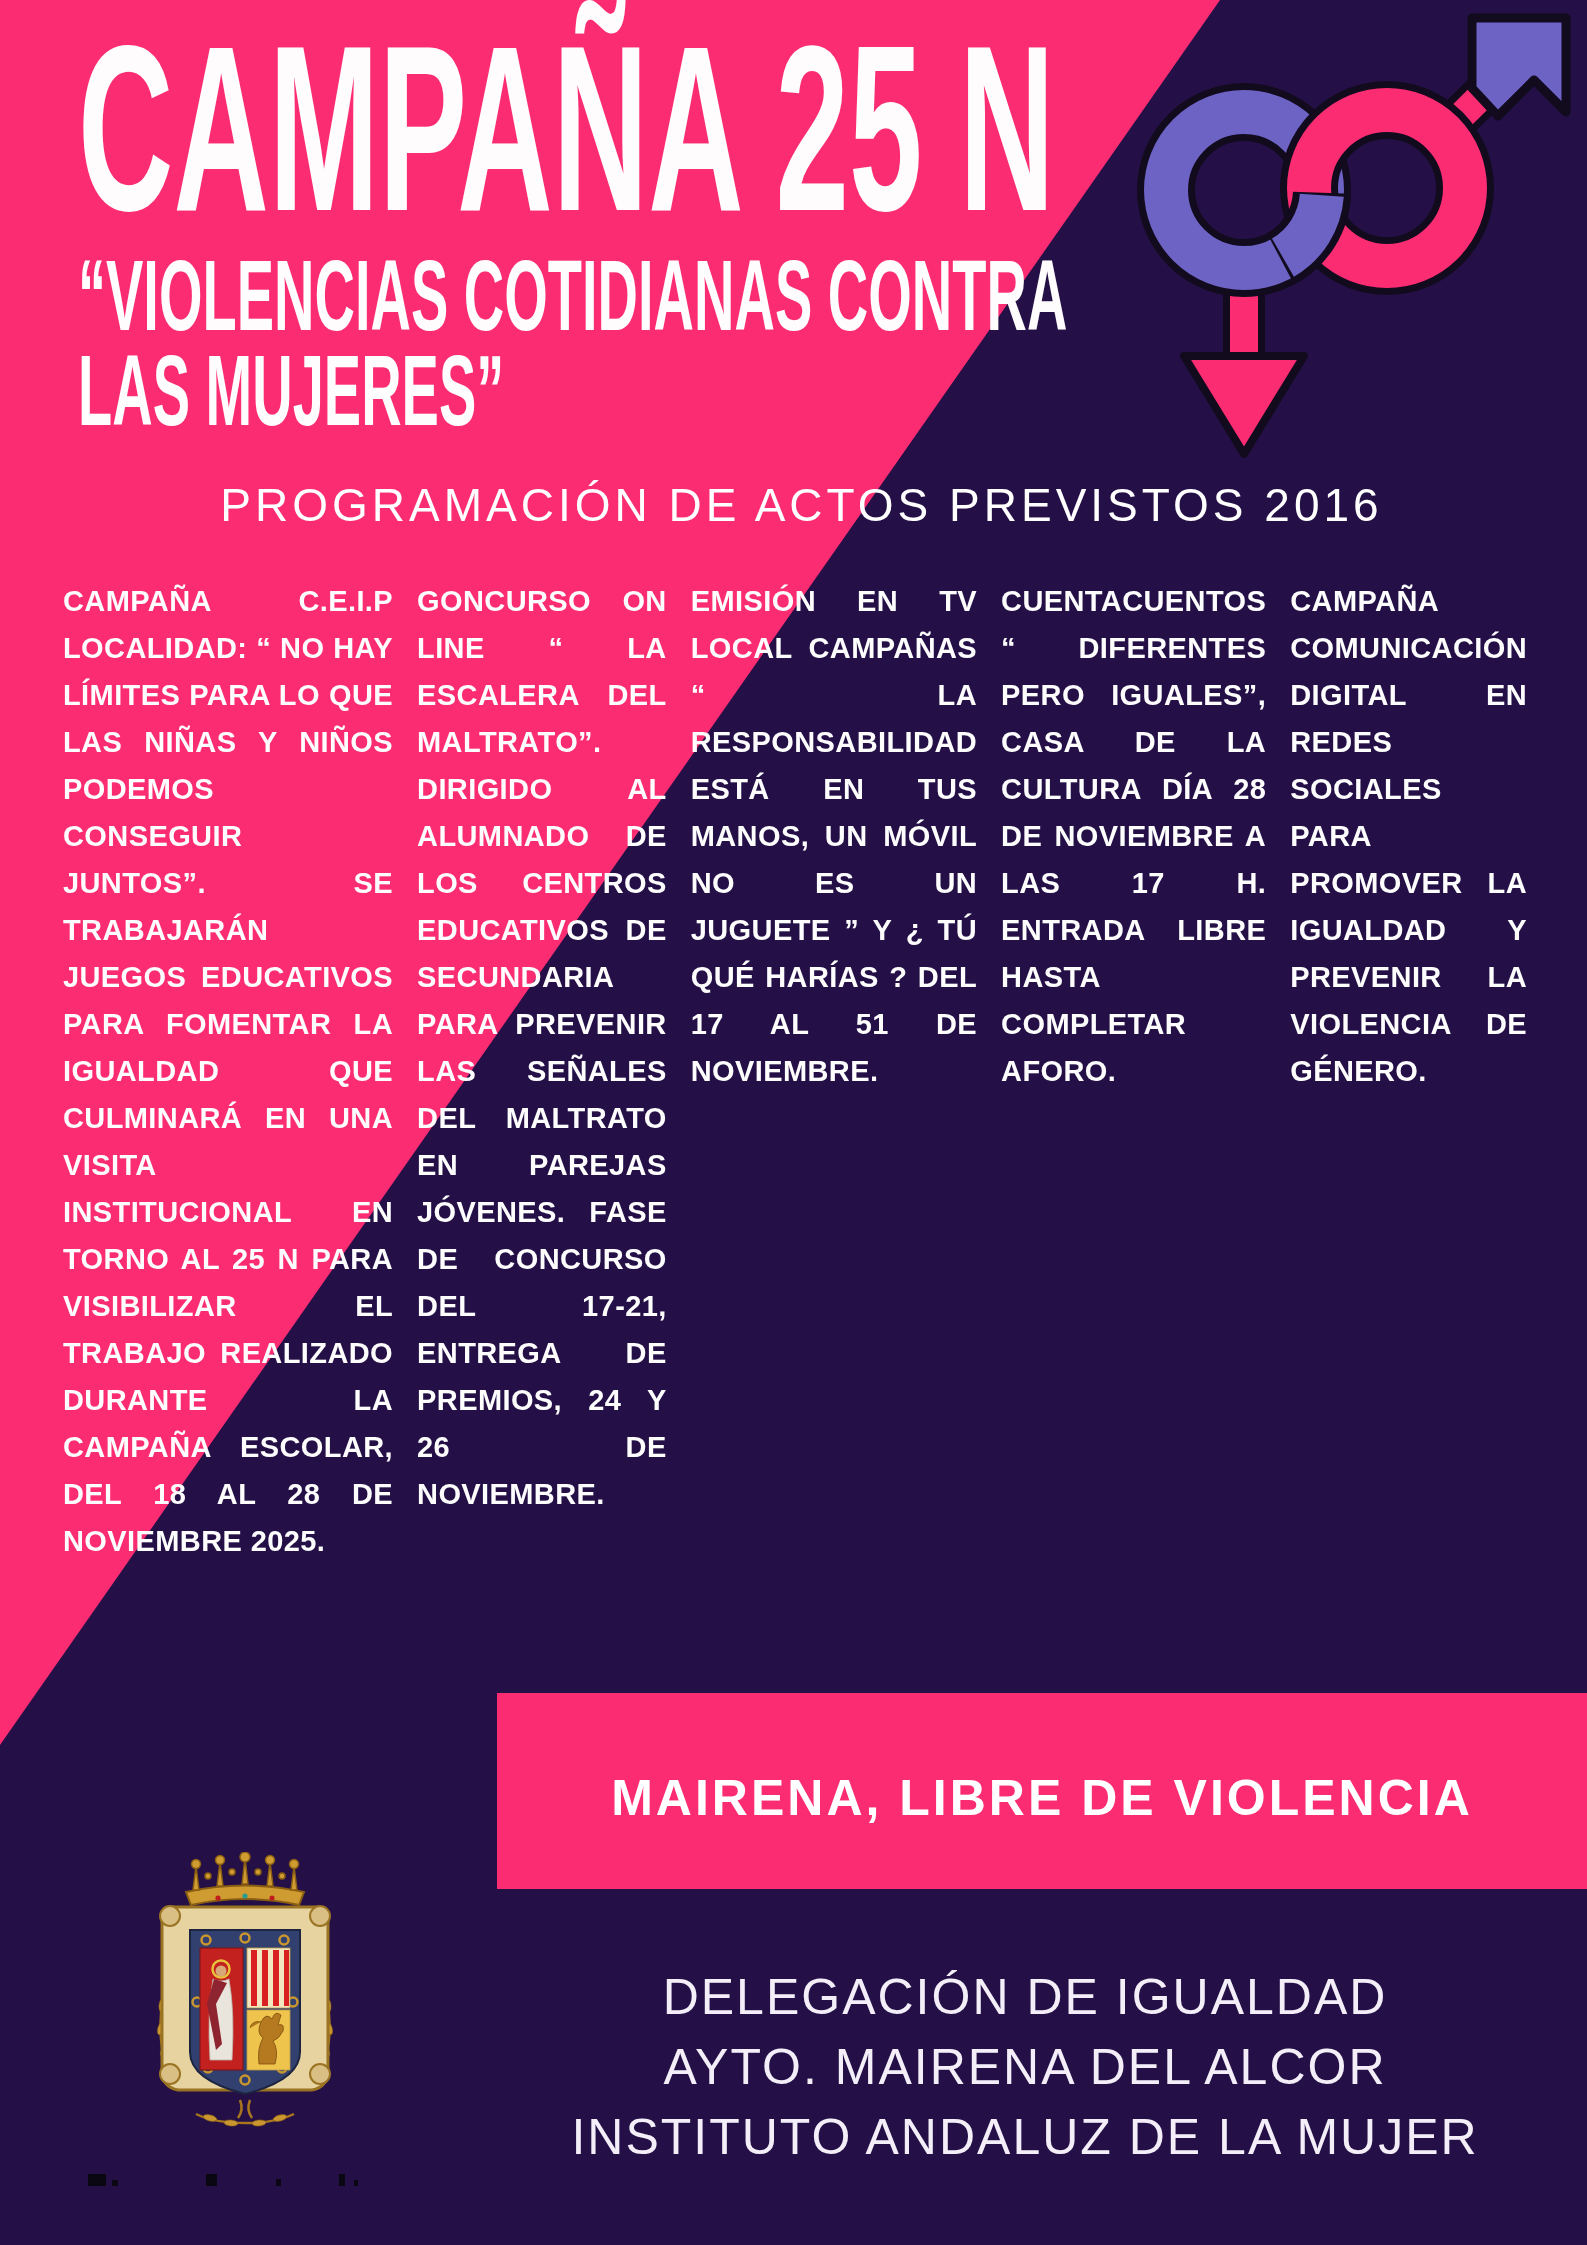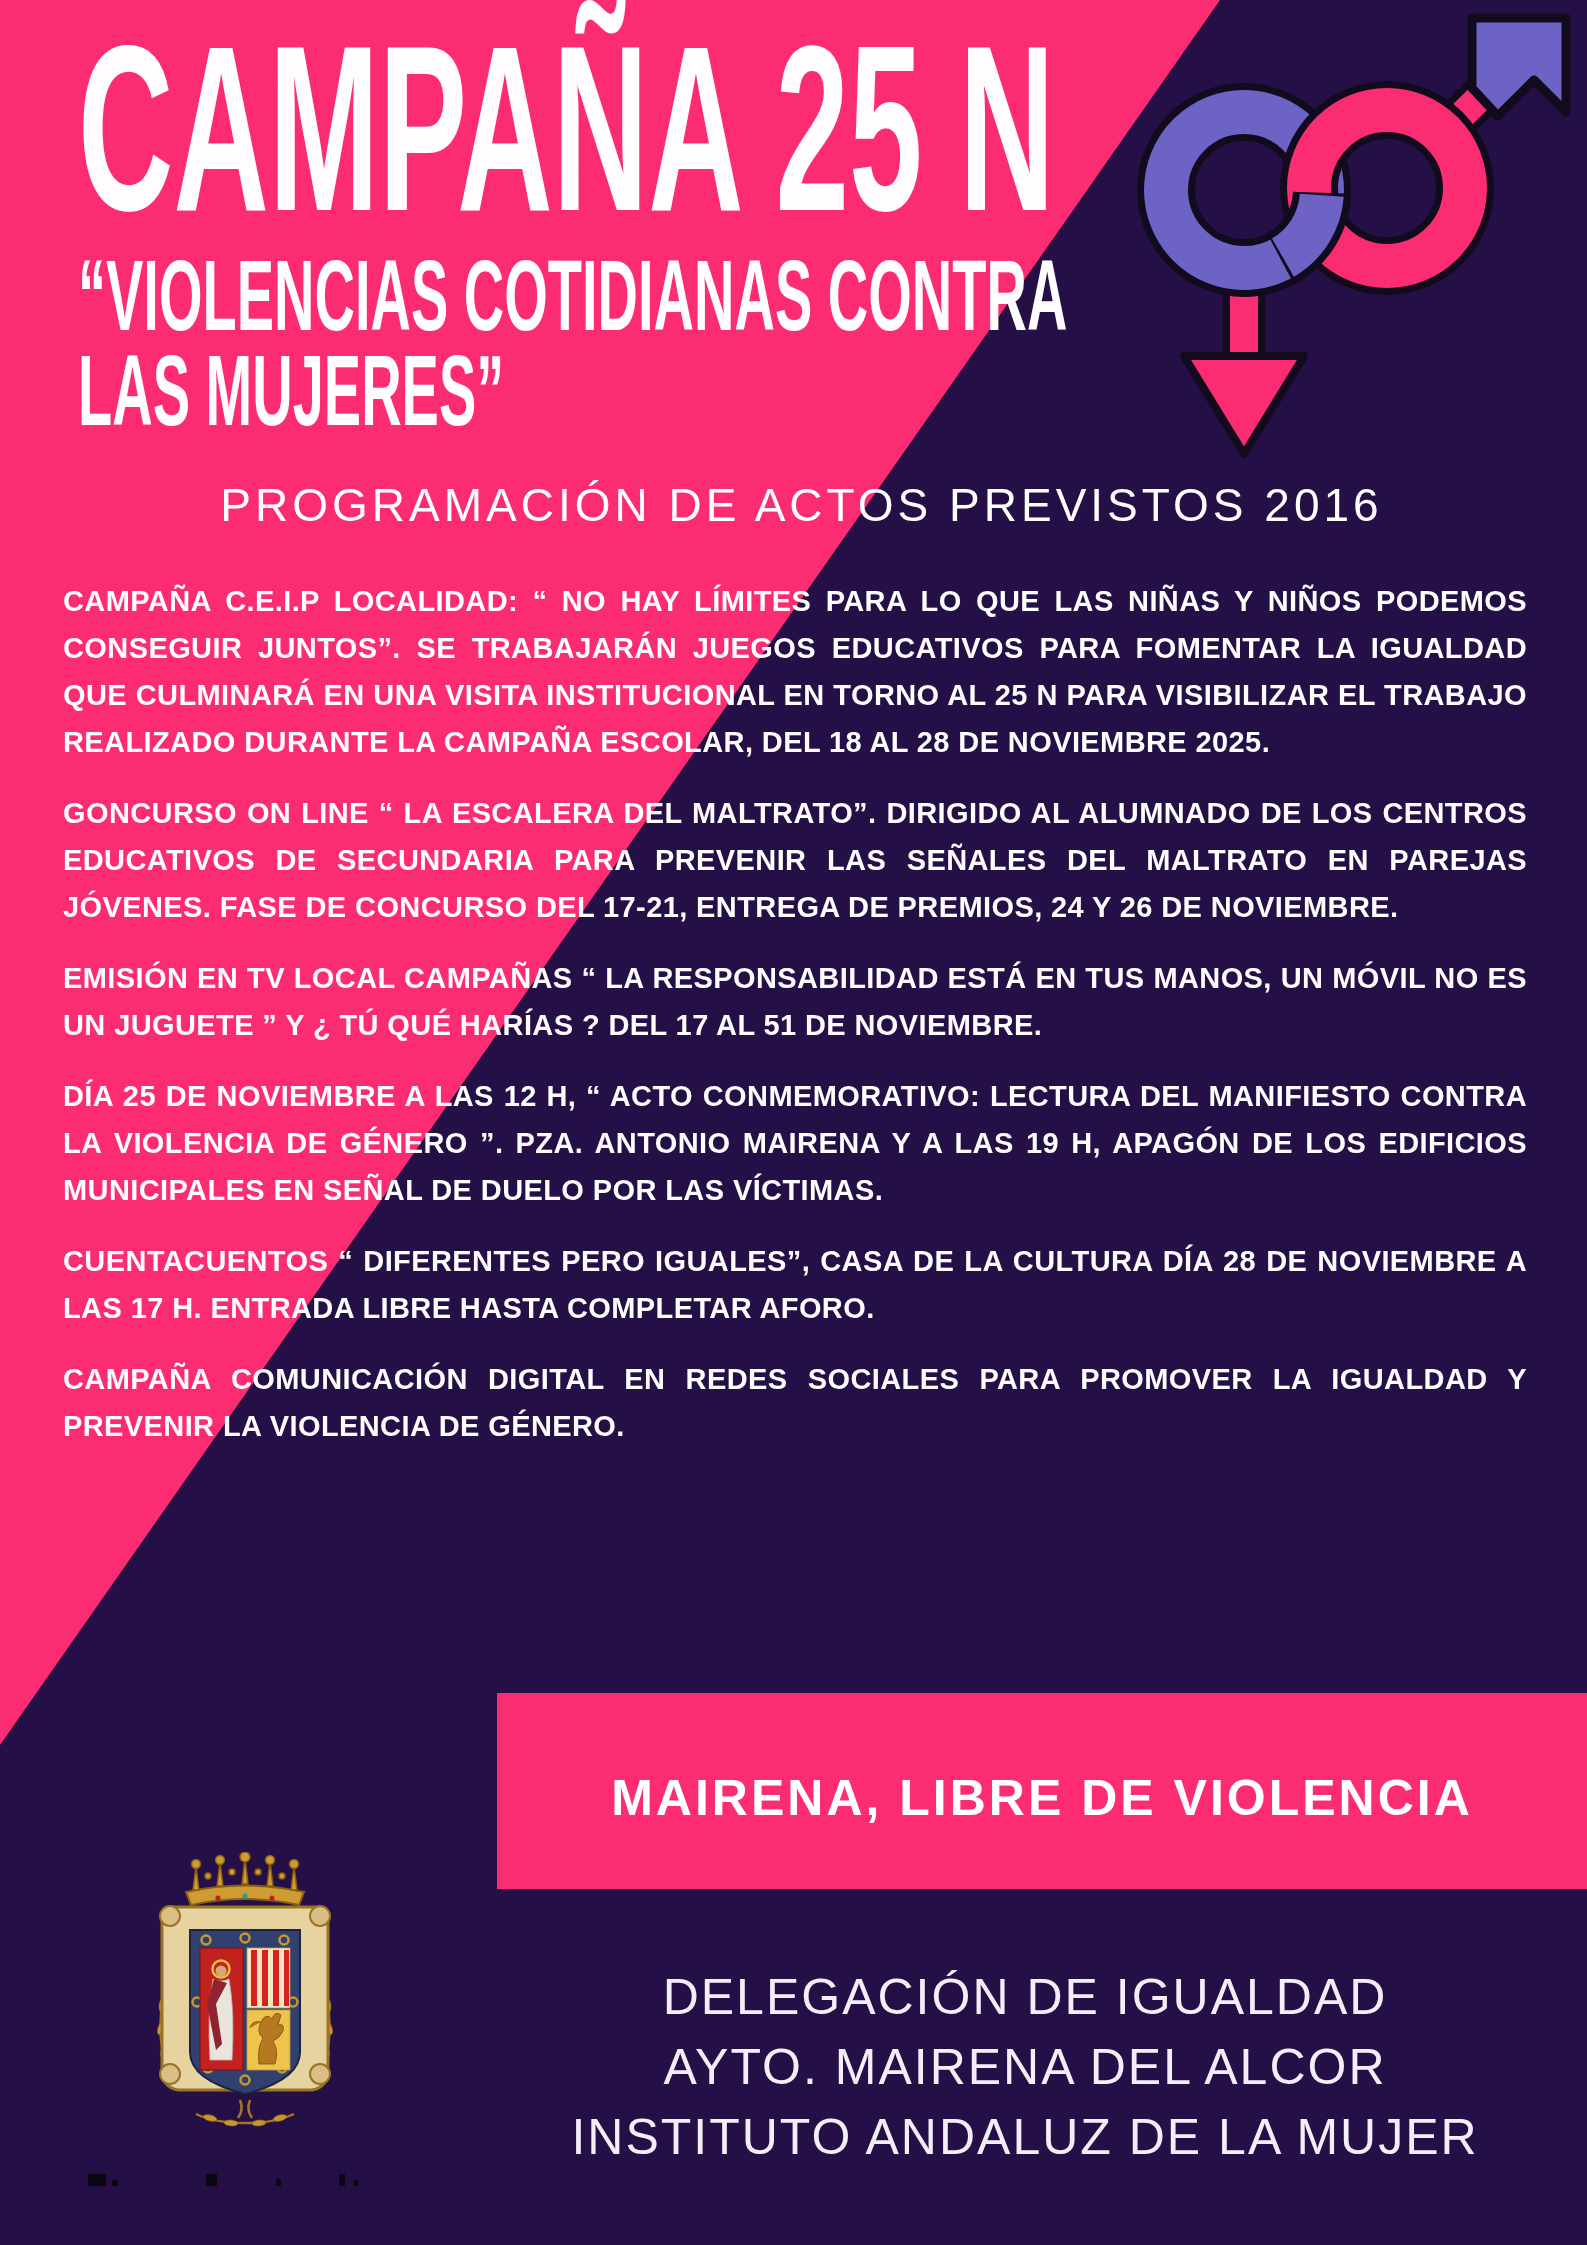--- a/index.html
+++ b/index.html
@@ -34,21 +34,21 @@
     color:#fefcfc;
   }
   .section-heading {
     position:absolute; left:0; right:0; top:478px;
     text-align:center;
     font-size:46px; font-weight:400; letter-spacing:4px;
     color:#ffffff;
   }
   .body-col {
     position:absolute; left:63px; top:578px; width:1464px;
-    display:flex; flex-direction:column; gap:24px;
+    display:flex; flex-direction:row; gap:24px;
   }
   .body-col p {
     margin:0;
     font-size:29px; font-weight:700; line-height:47px;
     letter-spacing:0.4px;
     text-align:justify;
     color:#fdfdfd;
   }
   .banner {
     position:absolute; left:497px; top:1693px; width:1090px; height:196px;
@@ -118,21 +118,20 @@
     <span class="condensed">“VIOLENCIAS COTIDIANAS CONTRA</span><br>
     <span class="condensed">LAS MUJERES”</span>
   </div>
 
   <div class="section-heading">PROGRAMACIÓN DE ACTOS PREVISTOS 2016</div>
 
   <div class="body-col">
     <p>CAMPAÑA C.E.I.P LOCALIDAD: “ NO HAY LÍMITES PARA  LO QUE LAS NIÑAS Y NIÑOS PODEMOS CONSEGUIR JUNTOS”. SE TRABAJARÁN JUEGOS EDUCATIVOS PARA FOMENTAR LA IGUALDAD QUE CULMINARÁ EN UNA VISITA INSTITUCIONAL EN TORNO AL 25 N PARA VISIBILIZAR EL TRABAJO REALIZADO DURANTE LA CAMPAÑA ESCOLAR, DEL 18 AL 28 DE NOVIEMBRE 2025.</p>
     <p>GONCURSO ON LINE “ LA ESCALERA DEL MALTRATO”. DIRIGIDO AL ALUMNADO DE LOS CENTROS EDUCATIVOS DE SECUNDARIA PARA PREVENIR LAS SEÑALES DEL MALTRATO EN PAREJAS JÓVENES. FASE DE CONCURSO DEL 17-21, ENTREGA DE PREMIOS, 24 Y 26 DE NOVIEMBRE.</p>
     <p>EMISIÓN EN TV LOCAL CAMPAÑAS “ LA RESPONSABILIDAD ESTÁ EN TUS MANOS, UN MÓVIL NO ES UN JUGUETE ” Y ¿ TÚ QUÉ HARÍAS ? DEL 17 AL 51 DE NOVIEMBRE.</p>
-    <p>DÍA 25 DE NOVIEMBRE A LAS 12 H, “ ACTO CONMEMORATIVO: LECTURA DEL MANIFIESTO CONTRA LA VIOLENCIA DE GÉNERO ”. PZA. ANTONIO MAIRENA Y A LAS 19 H, APAGÓN DE LOS EDIFICIOS MUNICIPALES EN SEÑAL DE DUELO POR  LAS VÍCTIMAS.</p>
     <p>CUENTACUENTOS “ DIFERENTES PERO IGUALES”, CASA DE LA CULTURA DÍA 28 DE NOVIEMBRE A LAS 17 H. ENTRADA LIBRE HASTA COMPLETAR AFORO.</p>
     <p>CAMPAÑA COMUNICACIÓN DIGITAL EN REDES SOCIALES PARA PROMOVER LA IGUALDAD Y PREVENIR LA VIOLENCIA DE GÉNERO.</p>
   </div>
 
   <div class="banner">
     <span class="banner-label">MAIRENA, LIBRE DE VIOLENCIA</span>
   </div>
 
   <svg class="crest-svg" width="214" height="300" viewBox="0 0 214 300" aria-hidden="true">
 

